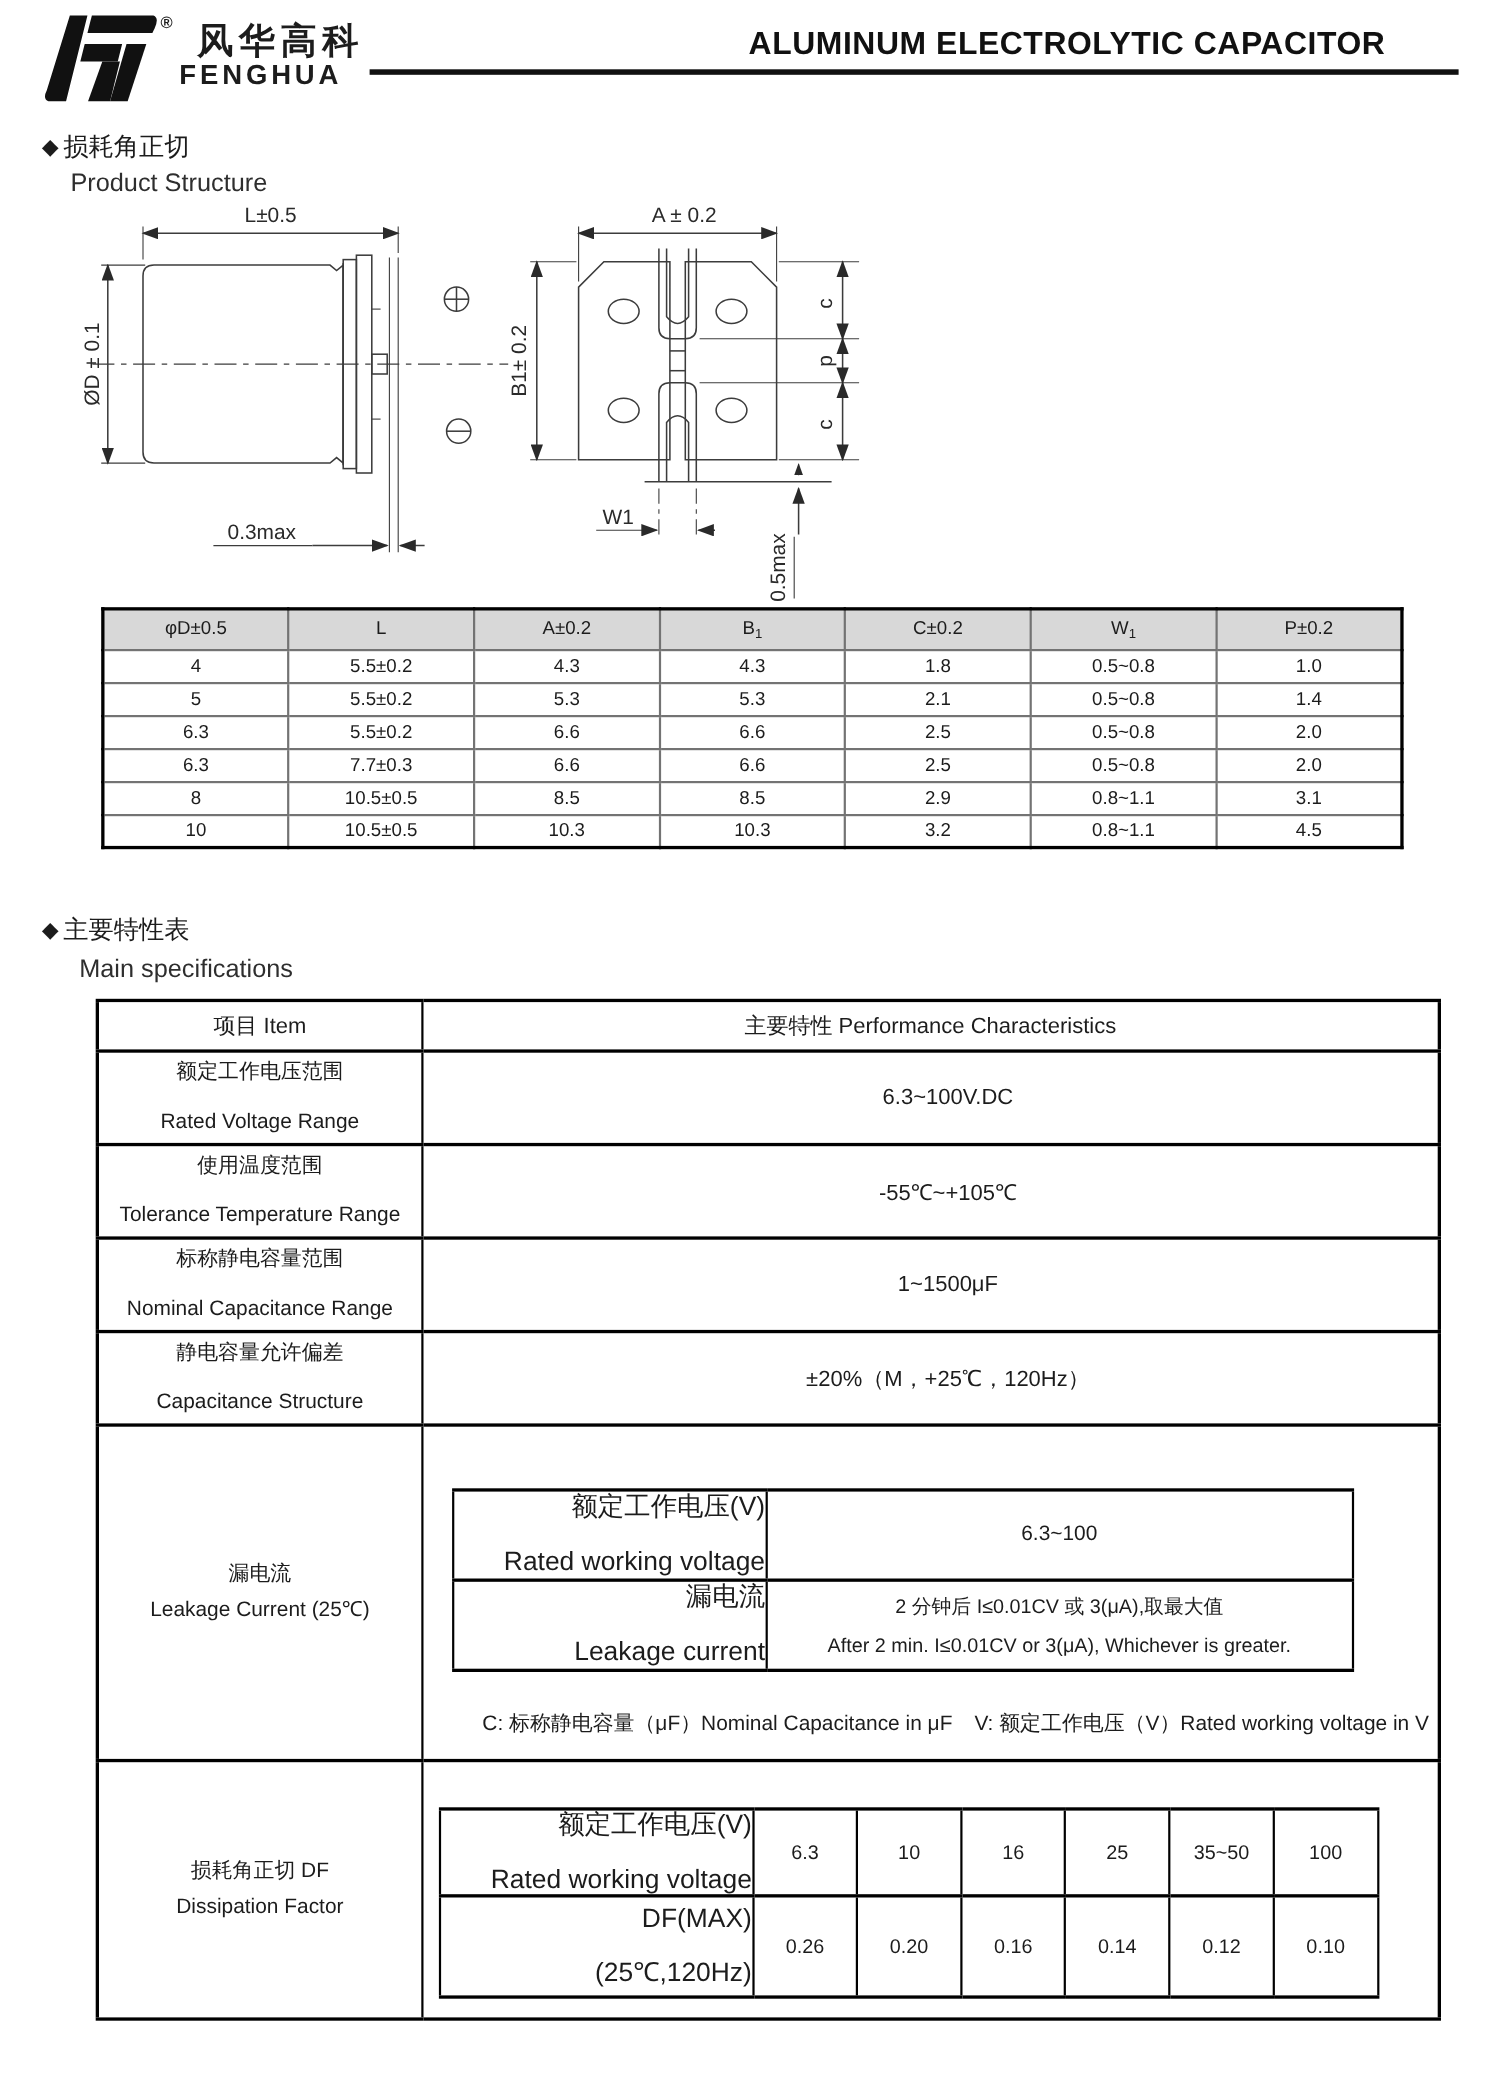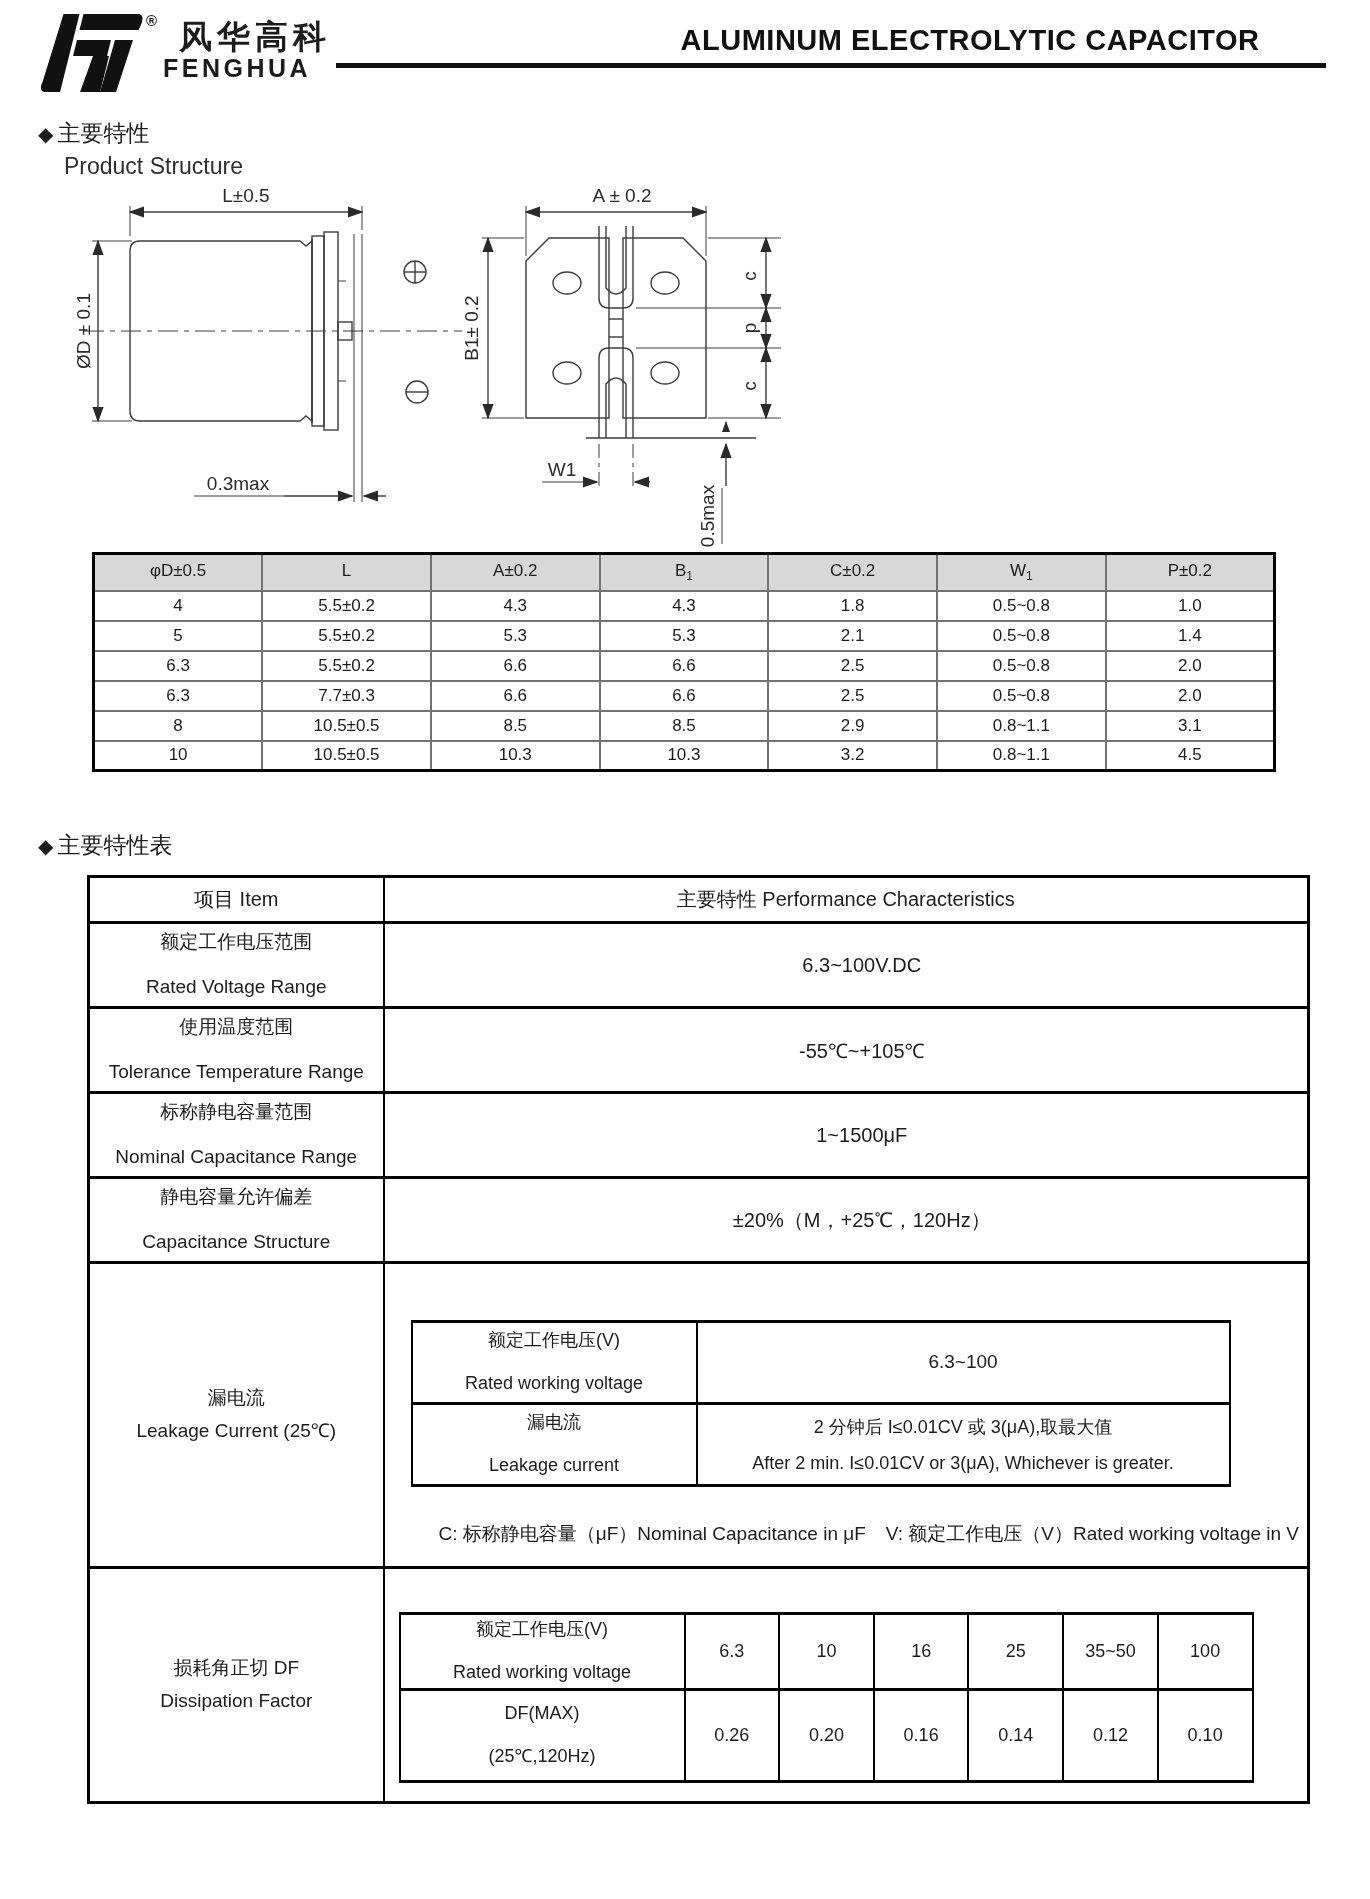--- a/index.html
+++ b/index.html
@@ -65,22 +65,22 @@
   .val-cell { text-align:center; font-size:20px;padding-left:32px; }
 
   .leak-cell { height:305px; }
   .leak-inner-wrap { padding:36px 0 0 26px; }
   .inner-table { border-collapse:collapse; border:2px solid #000; table-layout:fixed; }
   .inner-table td { border:2px solid #000; }
   .leak-inner { width:820px; }
   .leak-inner .c1 { width:285px; }
   .leak-inner td { height:82px; }
   .leak-inner tr:first-child td { border-bottom-width:3px; }
-  .inner-lbl { display:flex; flex-direction:column; align-items:center; justify-content:center;
-               gap:23px; font-size:18px; line-height:1.1; text-align:center; }
+  .inner-lbl { display:flex; flex-direction:column; align-items:flex-end; justify-content:center;
+               gap:23px; font-size:24px; line-height:1.1; text-align:center; }
   .inner-val { text-align:center; font-size:19px; }
   .inner-val2 { display:flex; flex-direction:column; gap:14px; font-size:18px; text-align:center; }
   .leak-notes { margin:34px 0 0 28px; font-size:19px; display:flex; gap:20px; }
 
   .df-cell { height:235px; }
   .df-inner-wrap { padding:24px 0 0 14px; }
   .df-inner { width:855px; }
   .df-inner .c1 { width:285px; }
   .df-inner td { text-align:center; }
   .df-inner tr:first-child td { height:76px; border-bottom-width:3px; }
@@ -109,21 +109,21 @@
         <span class="logo-cn">风华高科</span>
         <span class="logo-en">FENGHUA</span>
       </div>
     </div>
     <div class="doc-title">ALUMINUM ELECTROLYTIC CAPACITOR</div>
     <div class="hdr-rule"></div>
   </div>
 
   <div class="sec-head-cn ps-head-cn">
     <span class="marker">◆</span>
-    <span>主要特性</span>
+    <span>损耗角正切</span>
   </div>
   <div class="sec-head-en ps-head-en">Product Structure</div>
 
   <div class="diagrams">
 
     <svg class="diag svg-left" width="400" height="362" viewBox="0 0 400 362">
       <defs>
         <marker id="aE" markerWidth="11" markerHeight="8" refX="10" refY="4" orient="auto">
             <path d="M0,0 L11,4 L0,8 z"></path>
           </marker>
@@ -297,20 +297,21 @@
       <td>0.8~1.1</td>
       <td>4.5</td>
     </tr>
   </tbody>
     </table>
 
   <div class="sec-head-cn ms-head-cn">
     <span class="marker">◆</span>
     <span>主要特性表</span>
   </div>
+  <div class="sec-head-en ms-head-en">Main specifications</div>
 
   <table class="spec-table">
     <tbody>
         <tr class="hrow">
       <td class="col-item">项目 Item</td>
       <td>主要特性 Performance Characteristics</td>
     </tr>
 
     <tr class="srow">
       <td>

